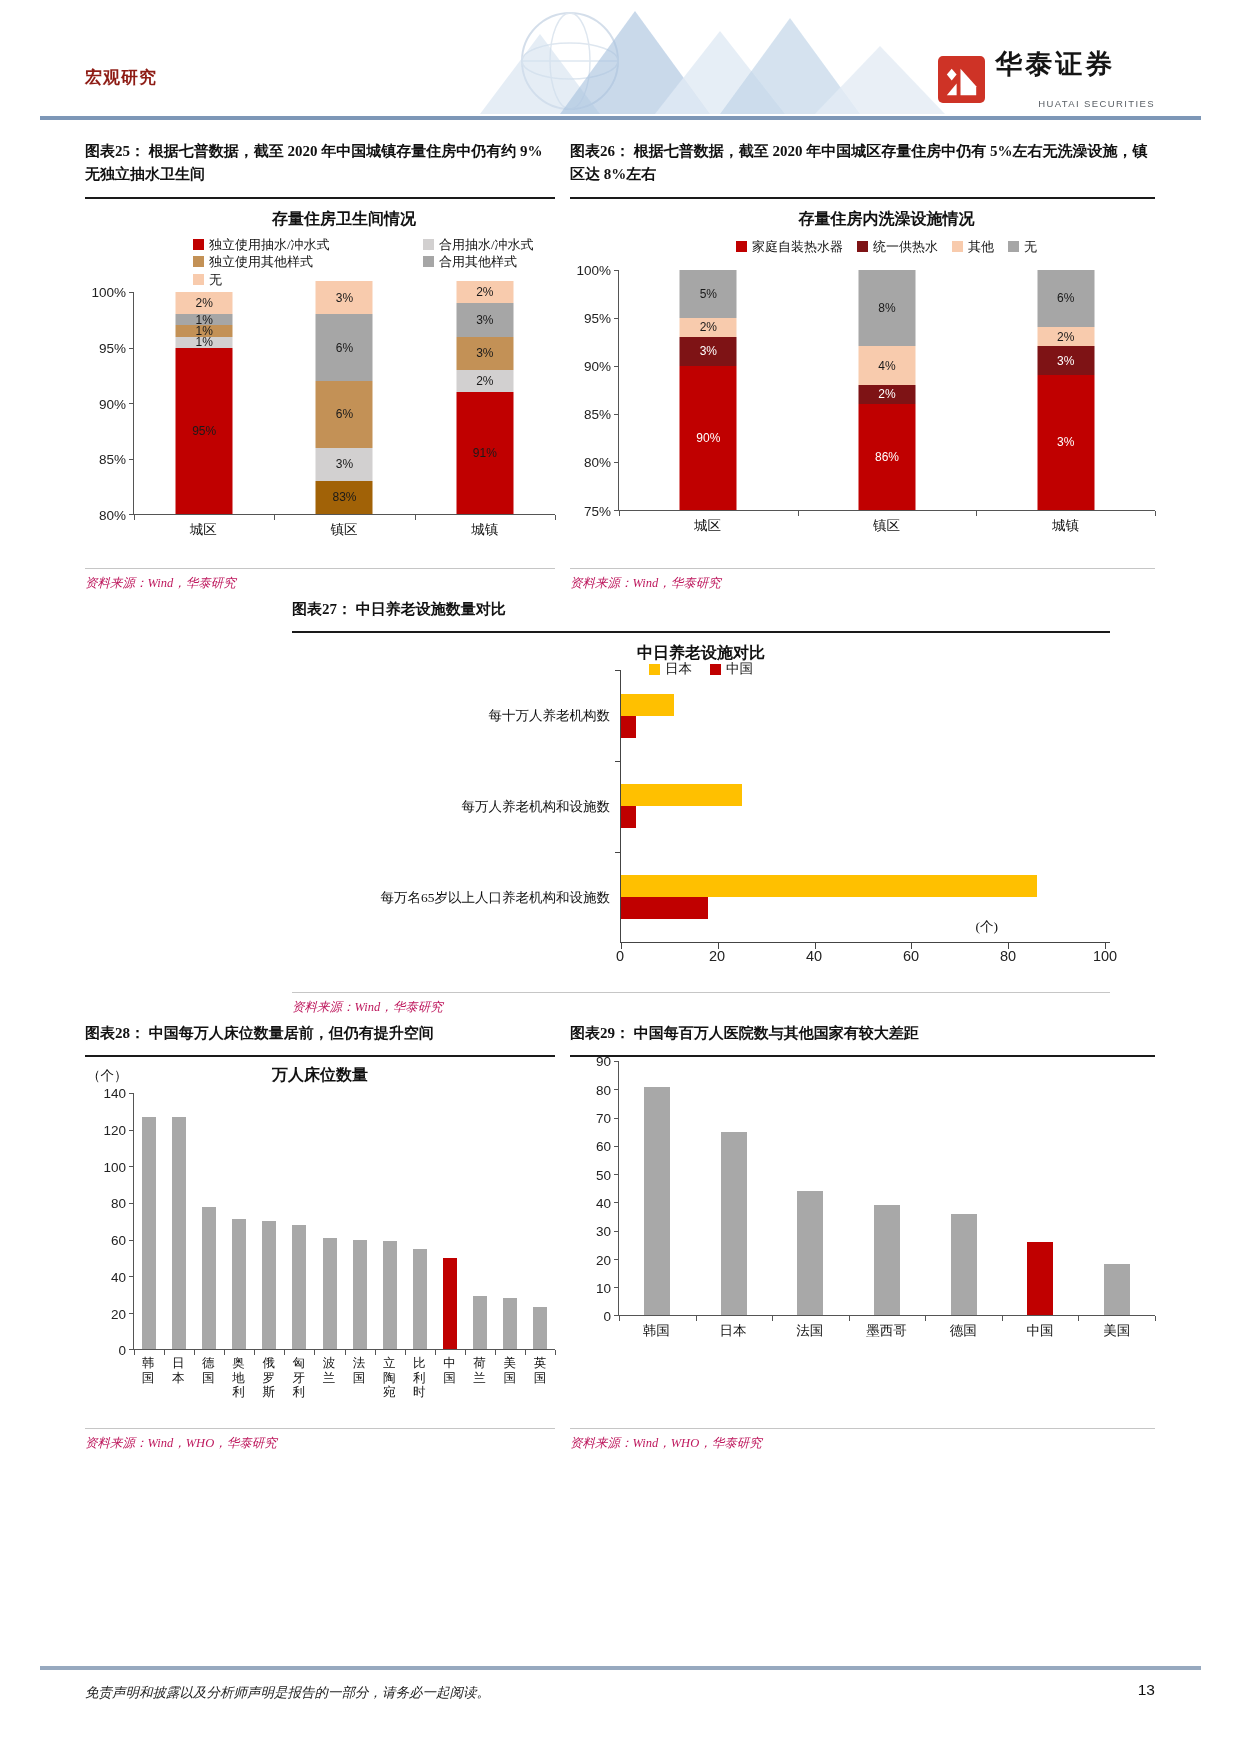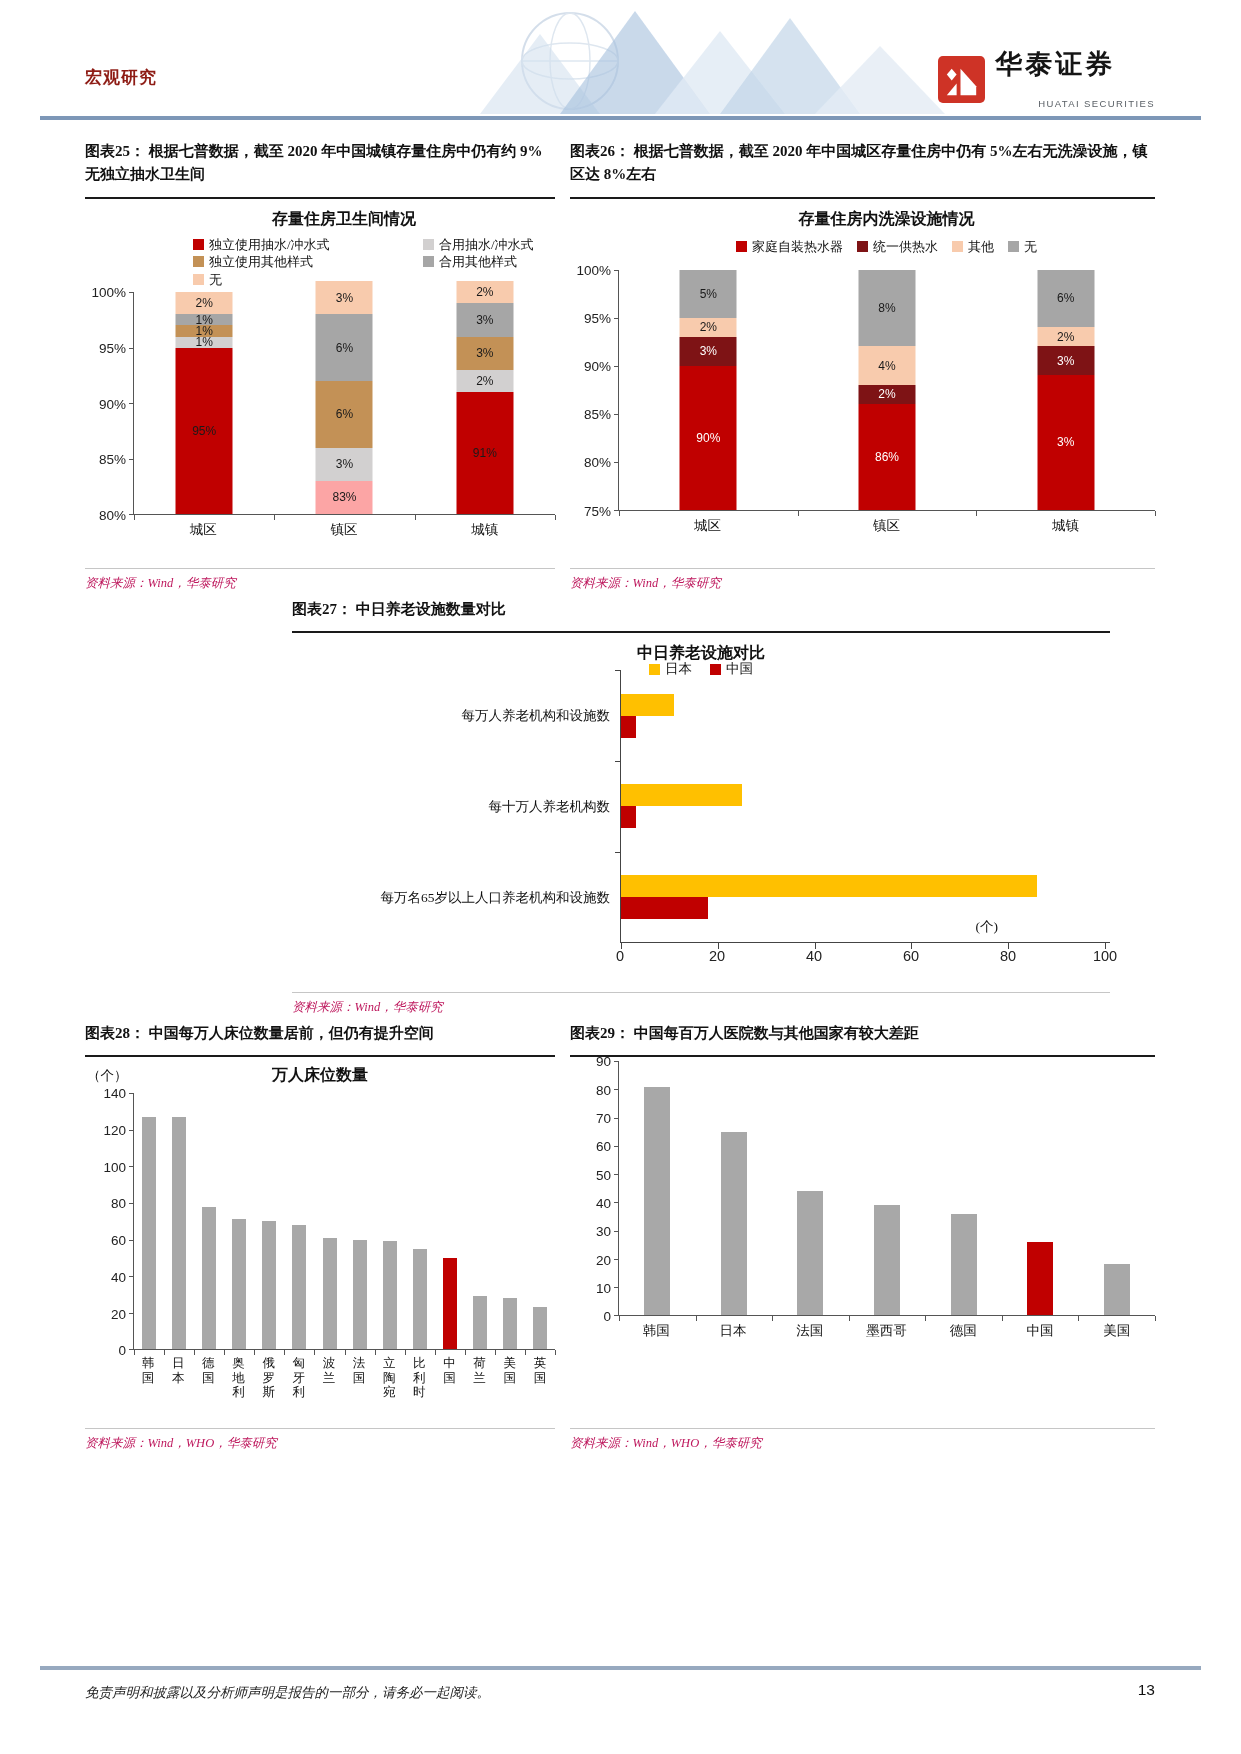--- a/index.html
+++ b/index.html
@@ -176,21 +176,21 @@
                 <div class="seg" style="bottom: 85%; height: 5%; background: rgb(166, 166, 166);">
                   <span class="seglab">1%</span>
                 </div>
                 <div class="seg" style="bottom: 90%; height: 10%; background: rgb(248, 203, 173);">
                   <span class="seglab">2%</span>
                 </div>
               </div>
             </div>
             <div class="slot">
               <div class="sbar">
-                <div class="seg" style="bottom: 0%; height: 15%; background: #fca5a5;">
+                <div class="seg" style="bottom: 0%; height: 15%; background: #a16207;">
                   <span class="seglab">83%</span>
                 </div>
                 <div class="seg" style="bottom: 15%; height: 15%; background: rgb(210, 208, 208);">
                   <span class="seglab">3%</span>
                 </div>
                 <div class="seg" style="bottom: 30%; height: 30%; background: rgb(195, 145, 86);">
                   <span class="seglab">6%</span>
                 </div>
                 <div class="seg" style="bottom: 60%; height: 30%; background: rgb(166, 166, 166);">
                   <span class="seglab">6%</span>
@@ -334,22 +334,22 @@
       <div class="src">资料来源：Wind，华泰研究</div>
     </div>
   </section>
 
   <section class="figure fig27">
     <h3 class="fig-caption">图表27：  中日养老设施数量对比</h3>
     <div class="chart">
         <div class="c-title">中日养老设施对比</div>
         <div class="h-wrap">
           <div class="h-labels">
+            <div class="h-label">每十万人养老机构数</div>
             <div class="h-label">每万人养老机构和设施数</div>
-            <div class="h-label">每十万人养老机构数</div>
             <div class="h-label">每万名65岁以上人口养老机构和设施数</div>
           </div>
           <div class="h-plot">
             <div class="h-row">
               <div class="h-bar" style="width: 10.89%; background: rgb(255, 192, 0);"></div>
               <div class="h-bar" style="width: 2.97%; background: rgb(192, 0, 0);"></div>
             </div>
             <div class="h-row">
               <div class="h-bar" style="width: 24.75%; background: rgb(255, 192, 0);"></div>
               <div class="h-bar" style="width: 2.97%; background: rgb(192, 0, 0);"></div>

